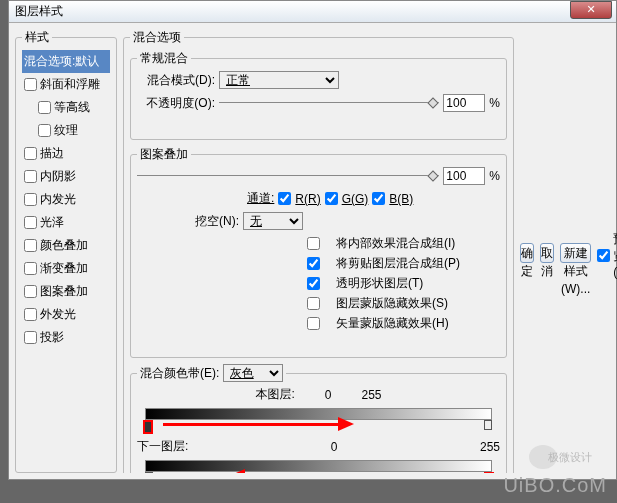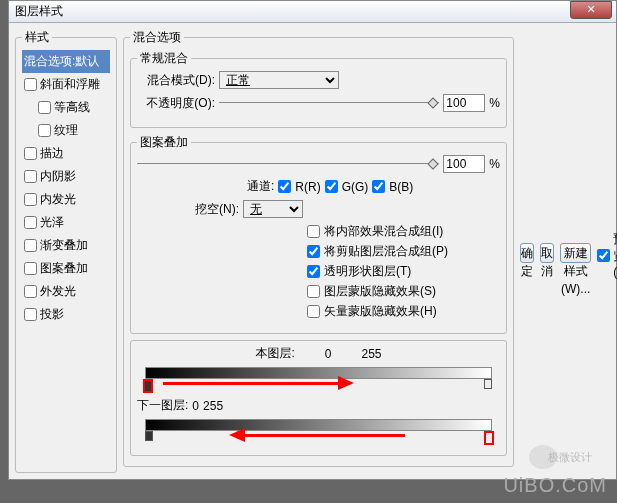--- a/index.html
+++ b/index.html
@@ -2,39 +2,39 @@
 <html><head>
 <meta charset="utf-8">
 <style>
 * { box-sizing: border-box; font-family: "Microsoft YaHei", SimSun, sans-serif; font-size: 12px; }
 body { margin: 0; background: #666; width: 617px; height: 503px; position: relative; overflow: hidden; }
 .window { position: absolute; top: 0; left: 8px; width: 609px; height: 480px; background: #f0f0f0; border: 1px solid #888; }
 .titlebar { background: linear-gradient(#fff, #e0e8f0); height: 22px; border-bottom: 1px solid #aaa; display: flex; align-items: center; padding-left: 6px; position: relative; }
 .close-btn { position: absolute; right: 4px; top: 0; width: 42px; height: 18px; background: linear-gradient(#d98b8b, #b04040); border: 1px solid #555; border-radius: 0 0 3px 3px; color: #fff; text-align: center; line-height: 14px; font-size: 11px; }
 .content { display: flex; height: calc(100% - 22px); padding: 6px; gap: 6px; }
 .left-panel { width: 102px; display: flex; flex-direction: column; }
-fieldset { border: 1px solid #bbb; border-radius: 3px; margin: 0; padding: 4px 6px 10px; }
+fieldset { border: 1px solid #bbb; border-radius: 3px; margin: 0; padding: 4px 6px 22px; }
 legend { padding: 0 3px; }
 .styles-list { flex: 1; }
 .styles-list ul { list-style: none; margin: 0; padding: 0; }
 .styles-list li { padding: 3px 2px; display: flex; align-items: center; gap: 3px; }
 .styles-list li.selected { background: #5887c4; color: #fff; }
 .styles-list li.indent { padding-left: 16px; align-items: center; }
 input[type=checkbox] { width: 13px; height: 13px; margin: 0; }
 .mid-panel { flex: 1; display: flex; flex-direction: column; gap: 6px; overflow: hidden; }
 .row { display: flex; align-items: center; gap: 4px; margin-bottom: 5px; }
 .row label { min-width: 78px; text-align: right; }
 .row label.long { min-width: 102px; }
 select { border: 1px solid #888; height: 18px; padding: 0 2px; text-decoration: underline; }
 .slider-track { position: relative; height: 14px; flex: 1; display: flex; align-items: center; }
 .slider-line { position: absolute; left: 0; right: 0; top: 6px; height: 1px; background: #888; }
 .slider-thumb { position: absolute; top: 3px; width: 8px; height: 8px; background: #ddd; border: 1px solid #666; transform: rotate(45deg); }
 .numbox { width: 42px; border: 1px solid #888; padding: 1px 2px; background: #fff; display: inline-block; text-align: left; }
-.chan-row { display: flex; align-items: center; gap: 4px; justify-content: flex-start; padding-left: 110px; margin-bottom: 5px; }
-.check-row { display: flex; align-items: center; gap: 4px; padding-left: 170px; margin-bottom: 3px; }
+.chan-row { display: flex; align-items: center; gap: 4px; justify-content: flex-start; padding-left: 110px; margin-bottom: 5px; text-decoration: underline; }
+.check-row { display: flex; align-items: center; gap: 16px; padding-left: 170px; margin-bottom: 3px; }
 .gradient { height: 12px; background: linear-gradient(to right, #000, #fff); border: 1px solid #888; margin: 0 8px; }
 .gradient-handles { position: relative; height: 14px; margin: 0 8px; }
 .handle { position: absolute; width: 8px; height: 10px; background: #ccc; border: 1px solid #555; top: 0; }
 .handle.b { background: #333; }
 .handle.w { background: #eee; }
 .red-mark { border: 2px solid #f00; background: transparent; }
 .arrow-line { position: absolute; height: 3px; background: #f00; }
 .arrow-head { position: absolute; width: 0; height: 0; border-top: 7px solid transparent; border-bottom: 7px solid transparent; }
 .right-panel { width: 90px; display: flex; flex-direction: row; gap: 6px; align-items: center; padding-top: 4px; }
 .btn { width: 86px; height: 20px; background: linear-gradient(#fdfdfd, #e4e8ee); border: 1px solid #7a99bf; border-radius: 3px; text-align: center; line-height: 18px; cursor: pointer; }
@@ -84,20 +84,24 @@
           <li>
               <input type="checkbox" style="">
               <span>内发光</span>
             </li>
           <li>
               <input type="checkbox" style="">
               <span>光泽</span>
             </li>
           <li>
               <input type="checkbox" style="">
+              <span>颜色叠加</span>
+            </li>
+          <li>
+              <input type="checkbox" style="">
               <span>渐变叠加</span>
             </li>
           <li>
               <input type="checkbox" style="">
               <span>图案叠加</span>
             </li>
           <li>
               <input type="checkbox" style="">
               <span>外发光</span>
             </li>
@@ -173,33 +177,37 @@
               <input type="checkbox" style="">
               <span>图层蒙版隐藏效果(S)</span>
             </div>
           <div class="check-row">
               <input type="checkbox" style="">
               <span>矢量蒙版隐藏效果(H)</span>
             </div>
         </fieldset>
 
         <fieldset class="blend-if" style="margin-top:6px">
+          <legend>
+            <span>混合颜色带(E):</span>
+            <select style="width:60px"><option>灰色</option></select>
+          </legend>
           <div class="row" style="justify-content:center;gap:30px">
             <span>本图层:</span>
             <span>0</span>
             <span>255</span>
           </div>
           <div class="gradient"></div>
           <div class="gradient-handles">
             <div class="handle b red-mark" style="left:-2px;width:10px;height:14px"></div>
             <div class="handle w" style="right:0"></div>
             <div class="arrow-line" style="left:18px;width:175px;top:3px"></div>
             <div class="arrow-head" style="left:193px;top:-3px;border-left:16px solid #f00"></div>
           </div>
-          <div class="row" style="justify-content:flex-start;margin-top:4px">
+          <div class="row" style="justify-content:space-between;margin-top:4px">
             <span>下一图层:</span>
             <span>0</span>
             <span>255</span>
           </div>
           <div class="gradient"></div>
           <div class="gradient-handles">
             <div class="handle b" style="left:0"></div>
             <div class="handle w red-mark" style="right:-2px;width:10px;height:14px"></div>
             <div class="arrow-line" style="left:100px;width:160px;top:3px"></div>
             <div class="arrow-head" style="left:84px;top:-3px;border-right:16px solid #f00"></div>

